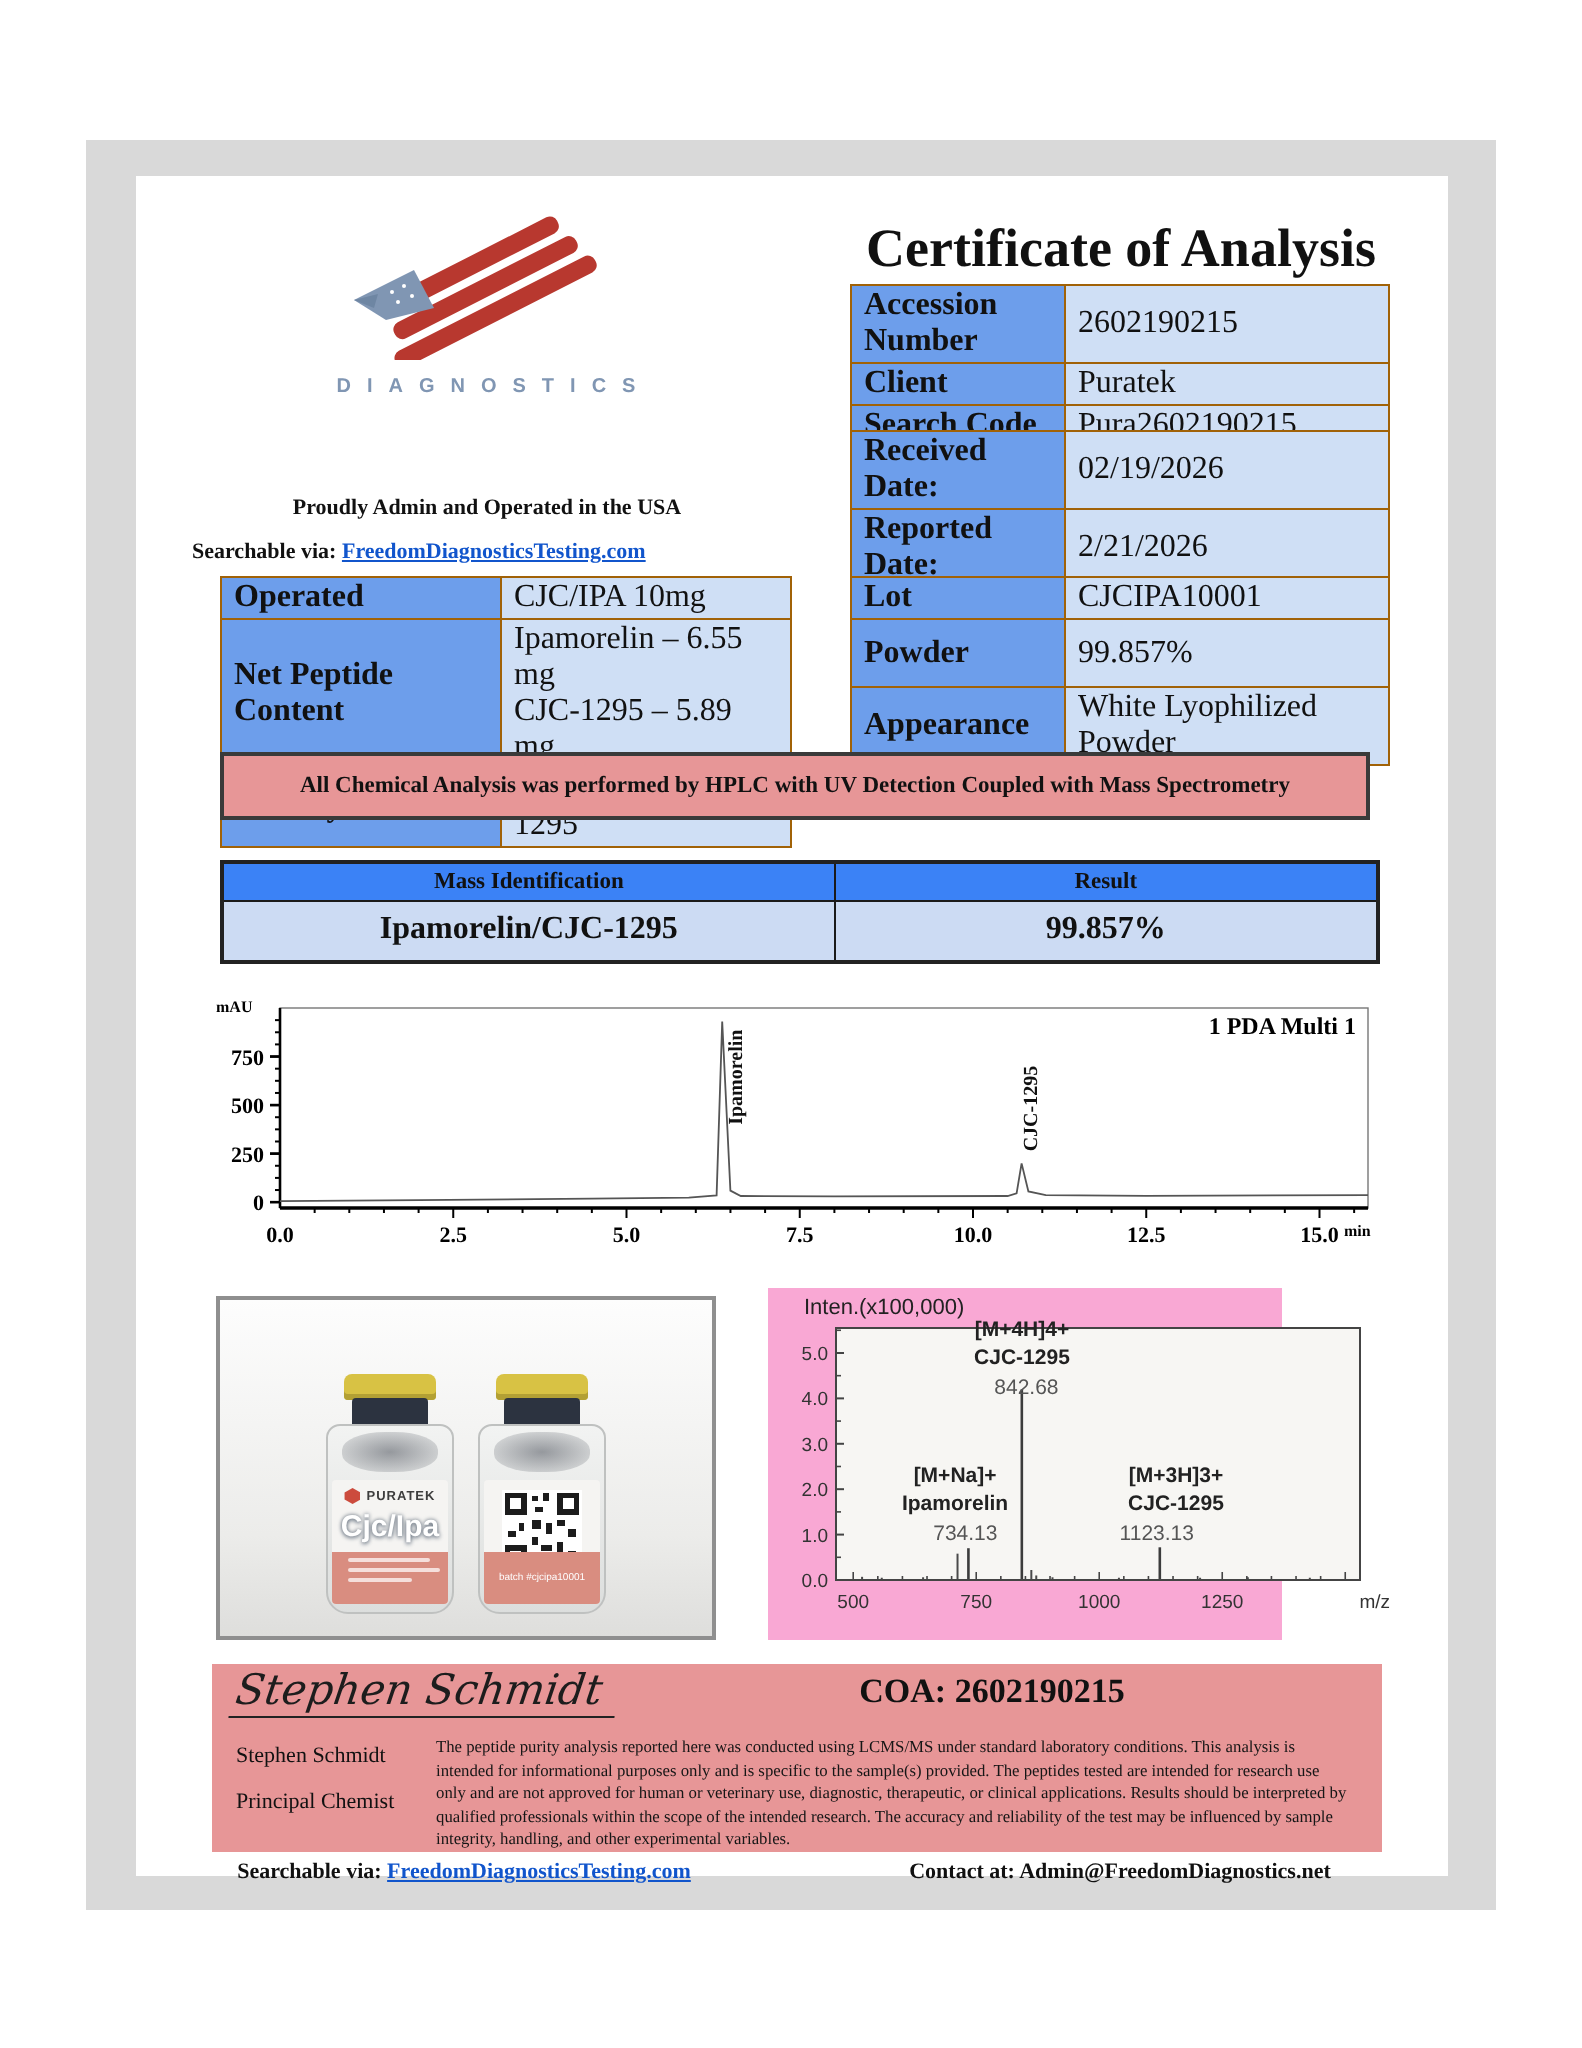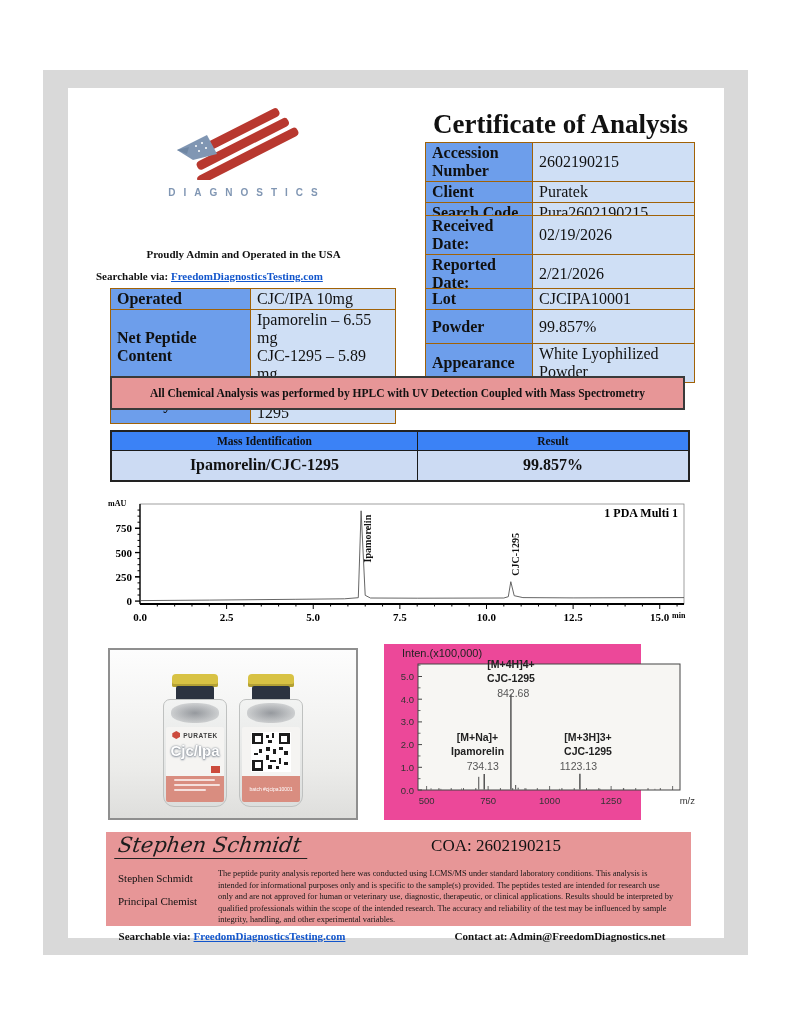--- a/index.html
+++ b/index.html
@@ -39,31 +39,31 @@
             background:var(--pink,#e79697); border:2px solid #3a3a3a; display:flex;
             align-items:center; justify-content:center; font-weight:bold; font-size:11.5px; text-align:center; }
 
   table.mass { border-collapse:collapse; position:absolute; left:42px; top:342px; width:580px;
                table-layout:fixed; border:2px solid #222; }
   table.mass td { border:1px solid #1a1a1a; text-align:center; }
   table.mass .mh td { background:#3b82f6; font-weight:bold; font-size:11.5px; height:19px; }
   table.mass .mr td { background:var(--row-blue,#ccdbf3); font-weight:bold; font-size:16px; height:31px; }
 
   .chrom { position:absolute; left:32px; top:404px; width:600px; height:142px; }
-  .spec  { position:absolute; left:316px; top:556px; width:257px; height:176px; background:#ec4899; }
+  .spec  { position:absolute; left:316px; top:556px; width:257px; height:176px; background:#f9a8d4; }
 
   
   .photo { position:absolute; left:40px; top:560px; width:250px; height:172px;
            border:2px solid #8f8f8f; background:linear-gradient(180deg,#fdfdfd 0%,#ececea 70%,#dededc 100%);
            display:flex; align-items:flex-end; justify-content:center; gap:12px; padding-bottom:11px; }
   .vial { width:64px; position:relative; }
   .cap { width:46px; height:13px; background:var(--cap-yellow,#d8c244); border-radius:4px 4px 2px 2px;
          margin:0 auto; box-shadow: inset 0 -3px 0 #b3a034; }
   .stopper { width:38px; height:15px; background:#2c3340; margin:-1px auto 0; border-radius:2px; }
-  .vbody { width:64px; height:108px; margin-top:-2px; background:linear-gradient(180deg,#f2f3f2,#dcdedd);
+  .vbody { width:64px; height:95px; margin-top:-2px; background:linear-gradient(180deg,#f2f3f2,#dcdedd);
            border:1px solid #bfc1c0; border-radius:7px 7px 11px 11px; position:relative; overflow:hidden; }
   .glass-top { height:20px; margin:3px 7px 0; border-radius:45%;
                background:radial-gradient(ellipse at center, rgba(40,46,58,.45), rgba(40,46,58,.06)); }
   .vlabel { position:absolute; left:2px; right:2px; bottom:4px; top:27px; background:#f5f4f2;
             border-radius:2px; overflow:hidden; }
   .brandrow { display:flex; align-items:center; justify-content:center; gap:3px; margin-top:4px; }
   .brandmark { width:8px; height:8px; background:#cc4b3d;
                clip-path:polygon(50% 0,100% 28%,100% 72%,50% 100%,0 72%,0 28%); }
   .brandtext { font-family:"Liberation Sans", sans-serif; font-size:6.5px; font-weight:bold;
                color:#3d3d3d; letter-spacing:.5px; }
@@ -75,21 +75,21 @@
   .batch { font-family:"Liberation Sans", sans-serif; font-size:5px; color:#fff; text-align:center; margin-top:10px; }
   .qrwrap { display:flex; justify-content:center; margin-top:5px; }
 
   
   .sig-block { position:absolute; left:38px; top:744px; width:585px; height:94px; background:var(--pink,#e79697); }
   .sig-script { position:absolute; left:10px; top:1px; font-style:italic; font-size:21px;
                 font-family:"DejaVu Serif", serif; transform:skewX(-8deg);
                 border-bottom:1.5px solid #222; padding:0 8px 1px 2px; color:#1d1d1d; }
   .sig-name { position:absolute; left:12px; top:40px; font-size:11px; }
   .sig-role { position:absolute; left:12px; top:63px; font-size:11px; }
-  .coa { position:absolute; left:235px; top:4px; width:310px; text-align:center; font-size:17px; font-weight:normal; }
+  .coa { position:absolute; left:235px; top:4px; width:310px; text-align:center; font-size:17px; font-weight:bold; }
   .disclaimer { position:absolute; left:112px; top:36px; width:458px; font-size:8.4px; line-height:1.38; color:#161616; }
 
   .footer { position:absolute; left:0; top:842px; width:656px; display:flex; font-size:11px; font-weight:bold; }
   .footer .half { width:50%; text-align:center; }
 
   
   .ct { font:bold 11px "Liberation Serif", serif; fill:#000; }
   .cs { font:bold 8px "Liberation Serif", serif; fill:#000; }
   .cp { font:bold 10px "Liberation Serif", serif; fill:#111; }
   .ctt{ font:bold 12px "Liberation Serif", serif; fill:#000; }

